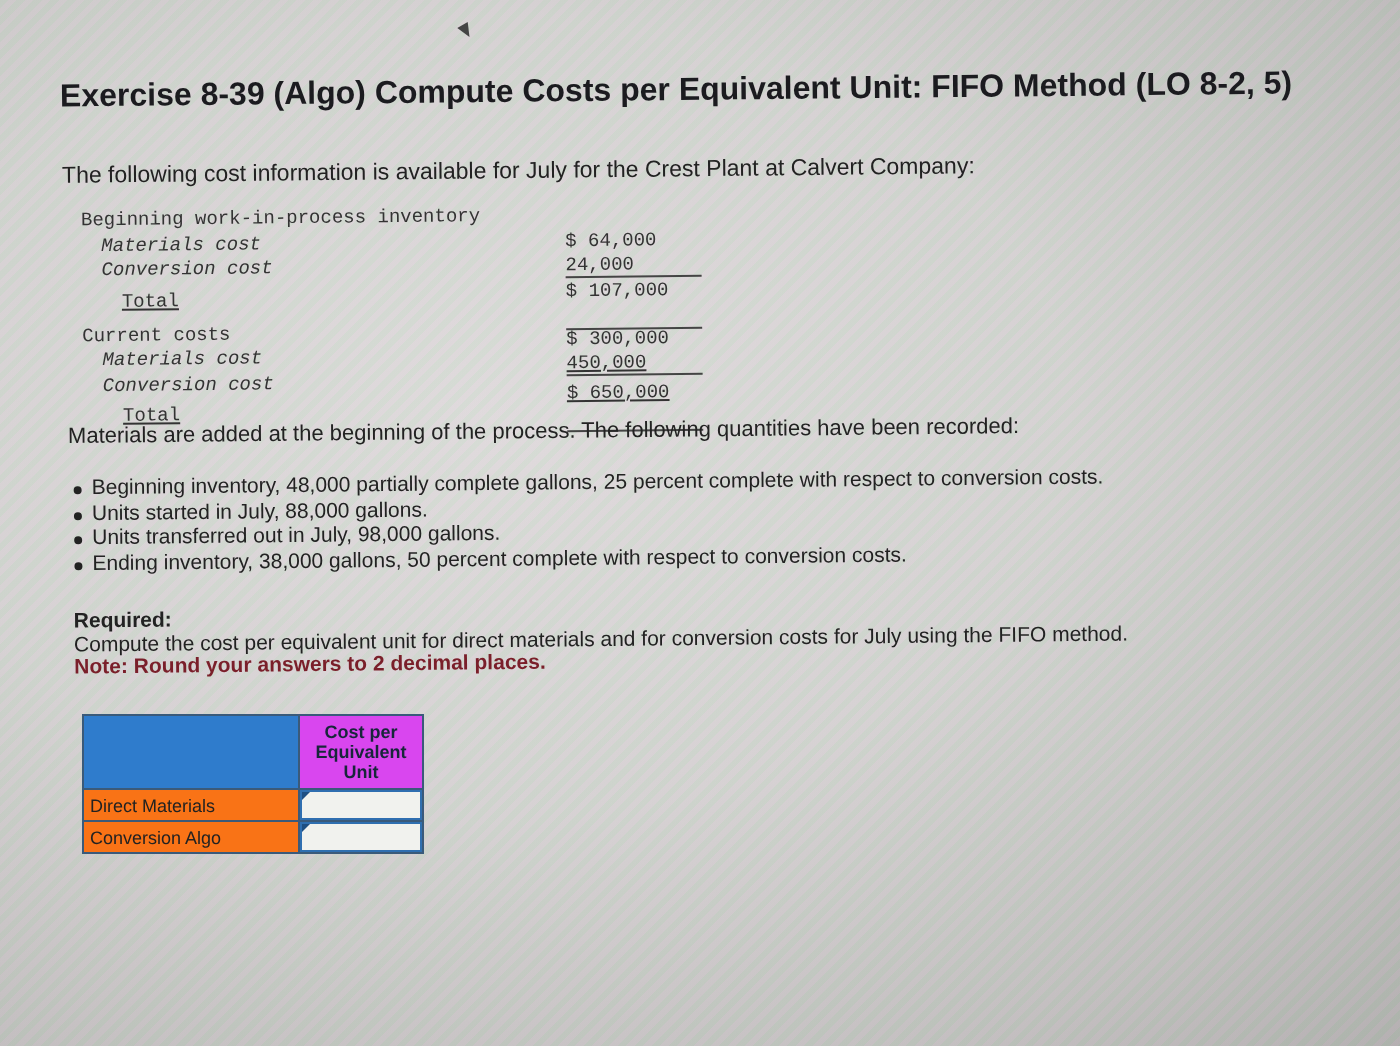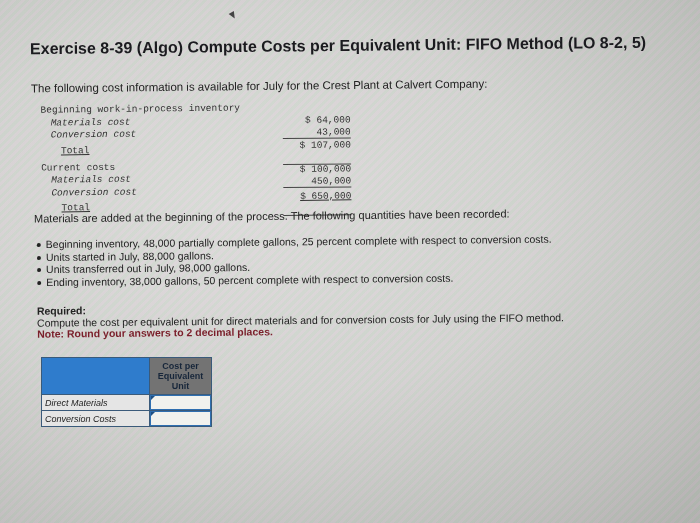--- a/index.html
+++ b/index.html
@@ -32,21 +32,21 @@
       font-size: 11.5px; color: #222;
       transform: rotate(-0.6deg);
     }
     .cost-table {
       position: absolute; left: 41px; top: 103px; width: 310px;
       font-family: "Liberation Mono", monospace; font-size: 9.5px; color: #333;
       transform: rotate(-0.6deg);
     }
     .cost-row { position: relative; height: 12.5px; }
     .cost-row .lbl { position: absolute; top: 0; white-space: nowrap; }
-    .cost-row .val { position: absolute; right: 0; top: 0; width: 68px; text-align: right; white-space: nowrap; }
+    .cost-row .val { position: absolute; right: 0; top: 0; width: 68px; white-space: nowrap; }
     .indent1 { left: 10px; font-style: italic; }
     .indent0 { left: 0; }
     .indent2 { left: 20px; text-decoration: underline; }
     .underline-val { border-bottom: 1.2px solid #444; }
     .double-line { border-bottom: 1.2px solid #444; padding-bottom: 13px; }
     .para {
       position: absolute; left: 34px; top: 210px;
       font-size: 11px; color: #222;
       transform: rotate(-0.6deg);
     }
@@ -67,24 +67,24 @@
     }
     .required .req-label { font-weight: bold; }
     .required .note { font-weight: bold; color: #7a1f2a; }
     .answer-table {
       position: absolute; left: 41px; top: 357px; width: 171px;
       border-collapse: collapse; font-size: 9px;
     }
     .answer-table td, .answer-table th { border: 1.2px solid #3a5a7a; }
     .answer-table th.blank { background: #2f7ccc; width: 108px; }
     .answer-table th.hdr {
-      background: #737373; color: #17263a; font-weight: bold;
+      background: #d946ef; color: #17263a; font-weight: bold;
       text-align: center; line-height: 10px; padding: 3px 2px; height: 35px;
     }
-    .answer-table td.lbl { background: #e5e5e5; color: #222; padding: 2px 3px; height: 16px; font-style: italic; }
+    .answer-table td.lbl { background: #f97316; color: #222; padding: 2px 3px; height: 16px; }
     .answer-table td.inp { background: #eceeea; padding: 0; position: relative; }
     .answer-table input {
       width: 100%; height: 15px; border: 1px solid #2f6fb0; background: #f1f2ee;
       font-size: 9px; font-family: "Liberation Sans", sans-serif; padding: 0 3px;
     }
     .answer-table td.inp::before {
       content: ""; position: absolute; left: 1px; top: 1px;
       width: 0; height: 0; border-top: 4px solid #1e4f82; border-right: 4px solid transparent;
     }
   </style>
@@ -100,33 +100,33 @@
 <div class="cost-table">
   <div class="cost-row">
     <span class="lbl indent0">Beginning work-in-process inventory</span>
   </div>
   <div class="cost-row">
     <span class="lbl indent1">Materials cost</span>
     <span class="val">$ 64,000</span>
   </div>
   <div class="cost-row">
     <span class="lbl indent1">Conversion cost</span>
-    <span class="val underline-val">43,000</span>
+    <span class="val underline-val">24,000</span>
   </div>
   <div class="cost-row" style="height:16px;">
     <span class="lbl indent2" style="top:3px;">Total</span>
     <span class="val double-line">$ 107,000</span>
   </div>
   <div class="cost-row" style="margin-top:4px;">
     <span class="lbl indent0">Current costs</span>
-    <span class="val" style="top:4px;">$ 100,000</span>
+    <span class="val" style="top:4px;">$ 300,000</span>
   </div>
   <div class="cost-row">
     <span class="lbl indent1">Materials cost</span>
-    <span class="val underline-val" style="top:4px;">450,000</span>
+    <span class="val underline-val" style="top:4px;text-decoration:underline;">450,000</span>
   </div>
   <div class="cost-row">
     <span class="lbl indent1">Conversion cost</span>
     <span class="val double-line" style="top:6px;text-decoration:underline;">$ 650,000</span>
   </div>
   <div class="cost-row">
     <span class="lbl indent2" style="top:3px;">Total</span>
   </div>
 </div>
 
@@ -151,19 +151,19 @@
     <th class="blank"></th>
     <th class="hdr">Cost per Equivalent Unit</th>
   </tr>
   <tr>
     <td class="lbl">Direct Materials</td>
     <td class="inp">
       <input type="text" value="" style="">
     </td>
   </tr>
   <tr>
-    <td class="lbl">Conversion Costs</td>
+    <td class="lbl">Conversion Algo</td>
     <td class="inp">
       <input type="text" value="" style="">
     </td>
   </tr>
 </tbody>
   </table>
 
 </body></html>

